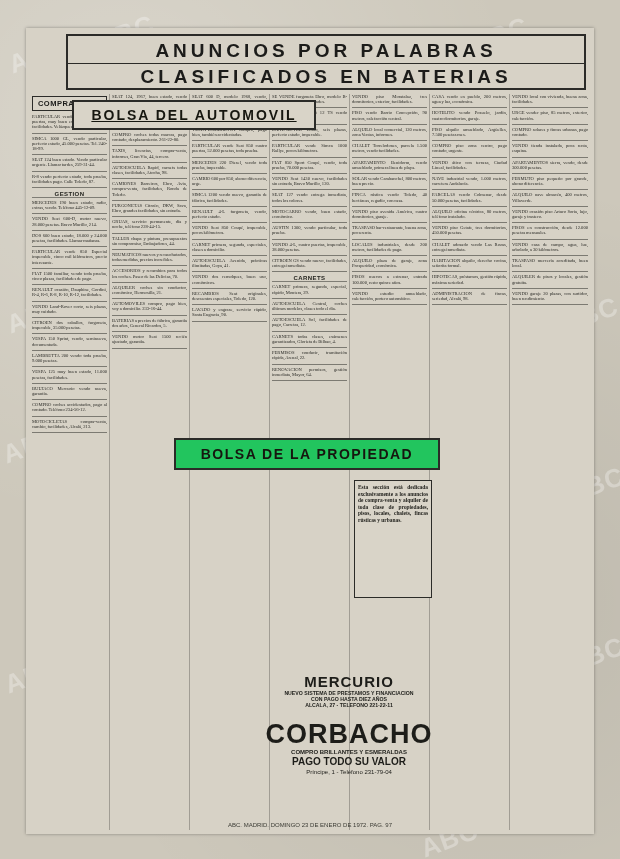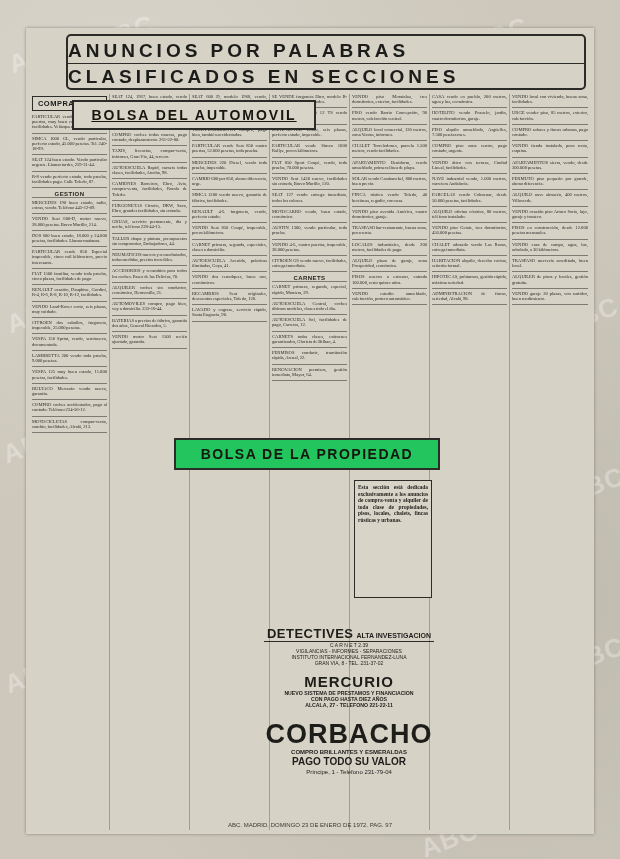--- a/index.html
+++ b/index.html
@@ -44,23 +44,24 @@
     background: #d7d2c6;
     box-shadow: 0 0 3px rgba(0,0,0,0.35);
   }
   .masthead {
     position: absolute;
     left: 40px;
     top: 6px;
     width: 520px;
     height: 56px;
     border: 2px solid #2b2b28;
-    border-radius: 5px;
+    border-radius: 0;
     padding: 2px 0 16px 0;
     box-sizing: border-box;
+    text-align: center;
     overflow: hidden;
   }
   .masthead .l1, .masthead .l2 {
     font-family: "Liberation Sans", sans-serif;
     font-weight: bold;
     color: #1c1c1a;
     letter-spacing: 4px;
     white-space: nowrap;
   }
   .masthead .l1 { font-size: 19px; line-height: 25px; }
@@ -242,21 +243,21 @@
   <div class="wm" style="left:560px; top:300px;">ABC</div>
   <div class="wm" style="left:566px; top:470px;">ABC</div>
   <div class="wm" style="left:566px; top:640px;">ABC</div>
   <div class="wm" style="left:4px; top:660px;">ABC</div>
   <div class="wm" style="left:420px; top:824px;">ABC</div>
 
   <div class="sheet">
 
     <div class="masthead">
       <div class="l1">ANUNCIOS POR PALABRAS</div>
-      <div class="l2">CLASIFICADOS EN SECCIONES</div>
+      <div class="l2">CLASIFICADOS EN BATERIAS</div>
     </div>
 
     <div class="banner-auto">BOLSA DEL AUTOMOVIL</div>
     <div class="banner-prop">BOLSA DE LA PROPIEDAD</div>
 
     <div class="colwrap">
         <div class="col">
           <div class="hdr">COMPRAVENTA</div>
           <div class="ad">PARTICULAR vende Seat 850 cuatro puertas, muy buen estado, toda prueba, facilidades. Velázquez, 142.</div>
           <div class="rule"></div>
@@ -474,30 +475,20 @@
           <div class="rule"></div>
           <div class="ad">TRASPASO mercería acreditada, buen local.</div>
           <div class="rule"></div>
           <div class="ad">ALQUILER de pisos y locales, gestión gratuita.</div>
           <div class="rule"></div>
           <div class="ad">VENDO garaje 20 plazas, con surtidor, buen rendimiento.</div>
           <div class="rule"></div>
         </div>
       </div>
 
-    <div class="boxad" id="ad-detectives">
-      <div class="dtop">
-        <span class="big">DETECTIVES</span>
-        <span class="small-r">ALTA INVESTIGACION</span>
-      </div>
-      <div class="line">C A R N E T  2.39</div>
-      <div class="line">VIGILANCIAS - INFORMES - SEPARACIONES</div>
-      <div class="line">INSTITUTO INTERNACIONAL FERNANDEZ-LUNA</div>
-      <div class="line">GRAN VIA, 8 - TEL. 231-37-02</div>
-    </div>
 
     <div class="boxad" id="ad-corbacho">
       <div class="c-title">CORBACHO</div>
       <div class="c-sub">COMPRO BRILLANTES Y ESMERALDAS</div>
       <div class="c-pay">PAGO TODO SU VALOR</div>
       <div class="c-addr">Príncipe, 1 - Teléfono 231-79-04</div>
     </div>
 
     <div class="boxad" id="ad-mercurio">
       <div class="m-title">MERCURIO</div>

